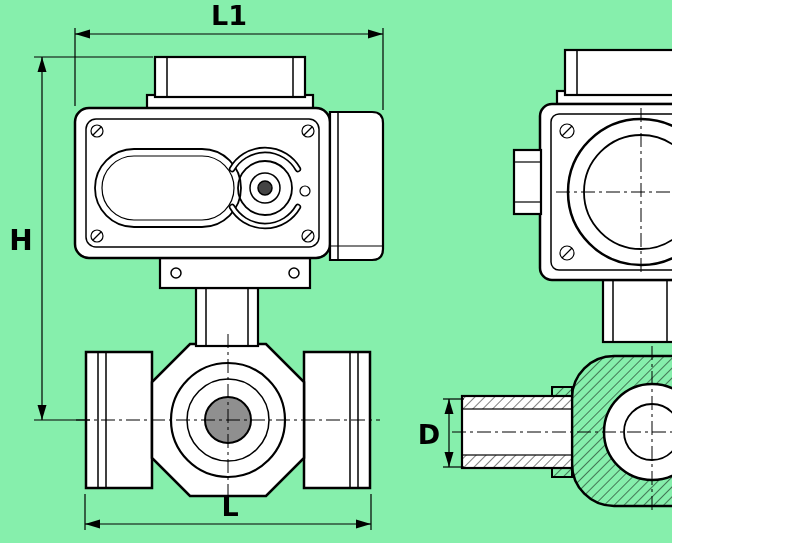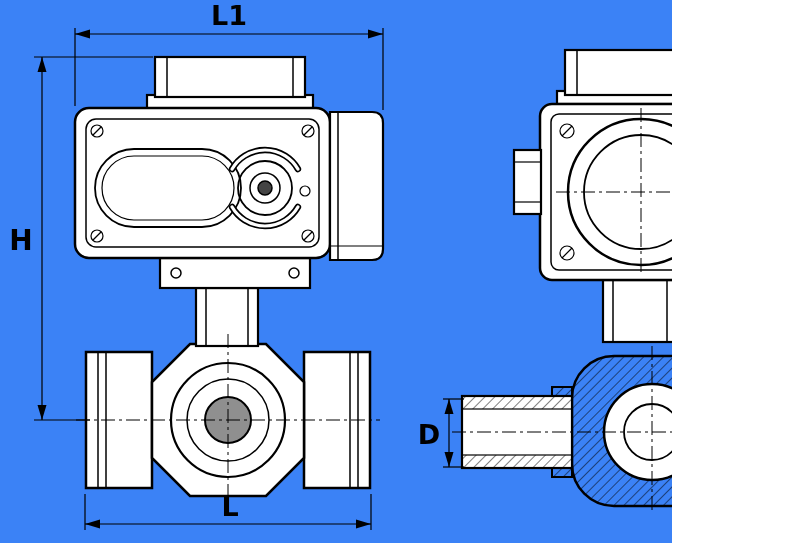--- a/index.html
+++ b/index.html
@@ -1,16 +1,16 @@
 <!DOCTYPE html>
 <html><head>
 <meta charset="utf-8">
 <style>
   html,body{margin:0;padding:0;background:#ffffff;}
-  .page{position:relative;width:672px;height:543px;background:#3b82f6;overflow:hidden;
+  .page{position:relative;width:672px;height:543px;background:#86efac;overflow:hidden;
         font-family:"DejaVu Sans", sans-serif;}
   svg{display:block;}
   .ln25{stroke:#000;stroke-width:2.5;fill:none;}
   .ln25f{stroke:#000;stroke-width:2.5;fill:#ffffff;}
   .ln22f{stroke:#000;stroke-width:2.2;fill:#ffffff;}
   .ln18{stroke:#000;stroke-width:1.8;fill:none;}
   .ln15{stroke:#000;stroke-width:1.5;fill:none;}
   .ln12{stroke:#000;stroke-width:1.2;fill:none;}
   .ext{stroke:#000;stroke-width:1.2;fill:none;}
   .dim{stroke:#000;stroke-width:1.2;fill:none;}

